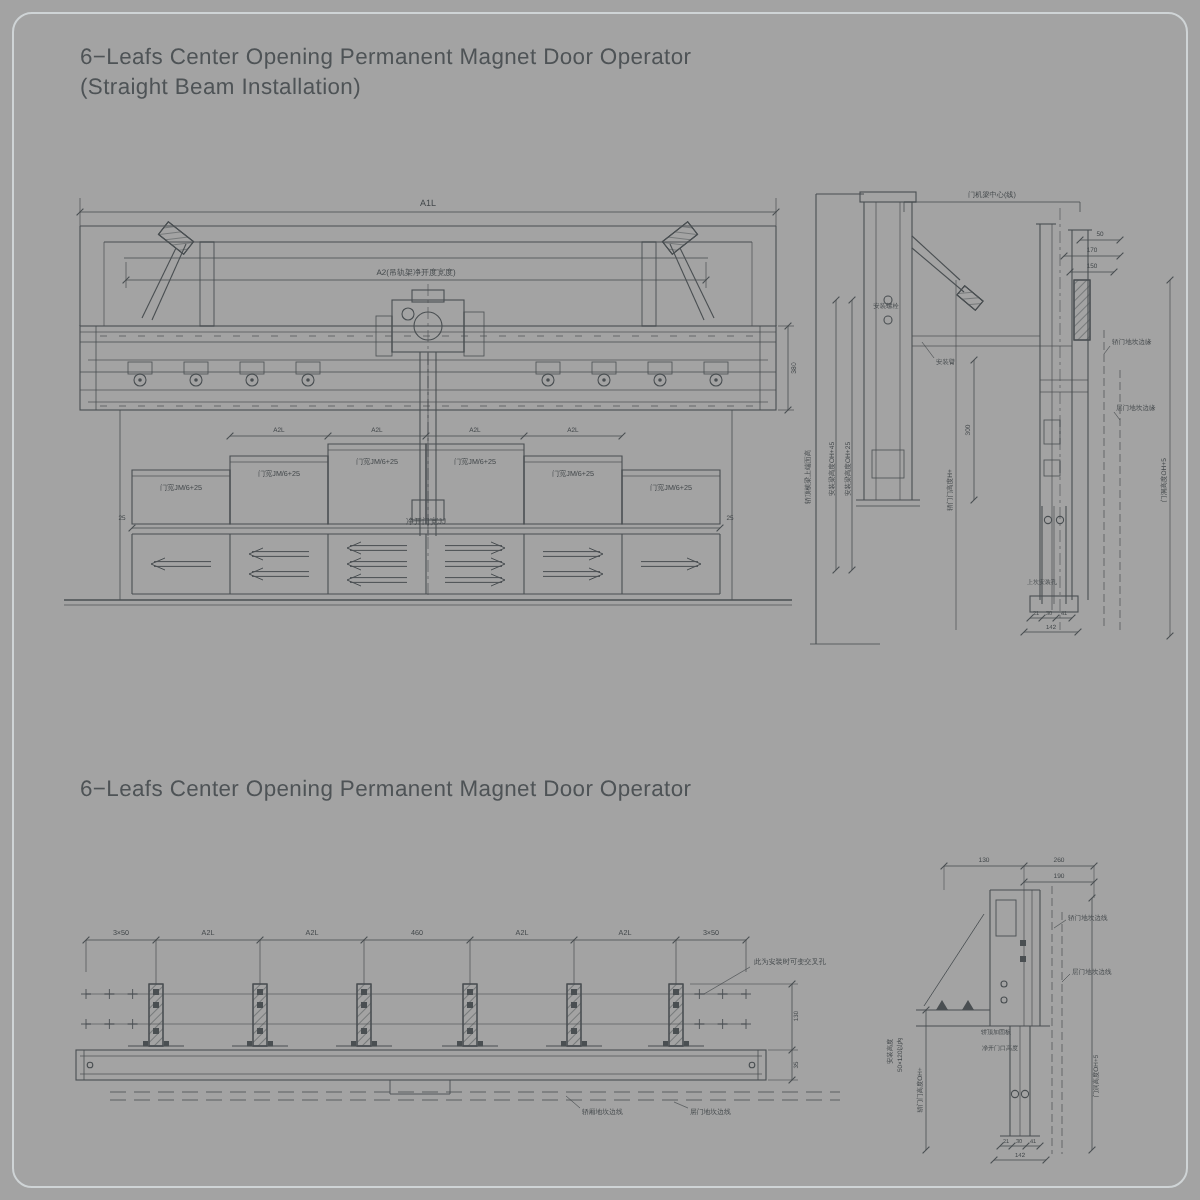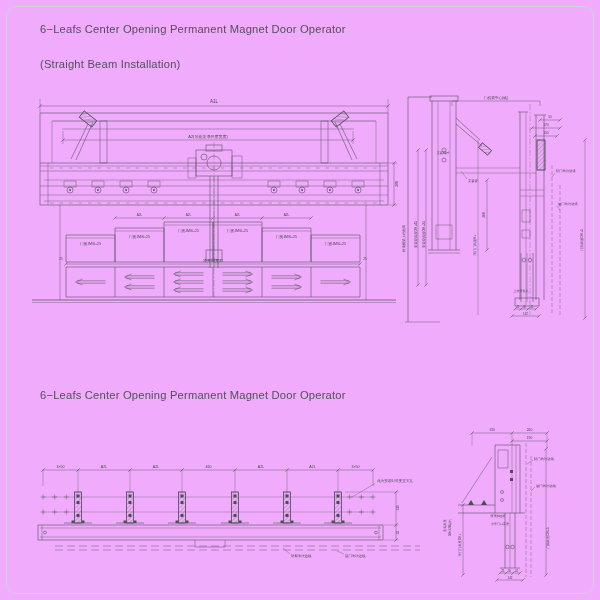--- a/index.html
+++ b/index.html
@@ -1,20 +1,20 @@
 <!DOCTYPE html>
 <html><head>
 <meta charset="utf-8">
 <style>
   html,body{margin:0;padding:0;background:#fff;}
-  .page{position:relative;width:600px;height:600px;background:#f0abfc;overflow:hidden;
+  .page{position:relative;width:600px;height:600px;background:#a3a3a3;overflow:hidden;
         font-family:"Liberation Sans",sans-serif;}
   .frame{position:absolute;inset:6px;border:1px solid #cfd4d6;border-radius:10px;pointer-events:none;}
   .title{position:absolute;left:40px;color:#4e5356;font-size:11.2px;line-height:1.32;letter-spacing:.2px;}
-  .title .t2{display:block;margin-top:20px;}
+  .title .t2{display:block;}
   svg{position:absolute;overflow:visible;}
   svg text{fill:#43484b;stroke:none;font-family:"Liberation Sans",sans-serif;}
 </style>
 </head>
 <body>
 
 <div class="page">
   <div class="frame"></div>
 
   <div class="title" style="top:22px;">

